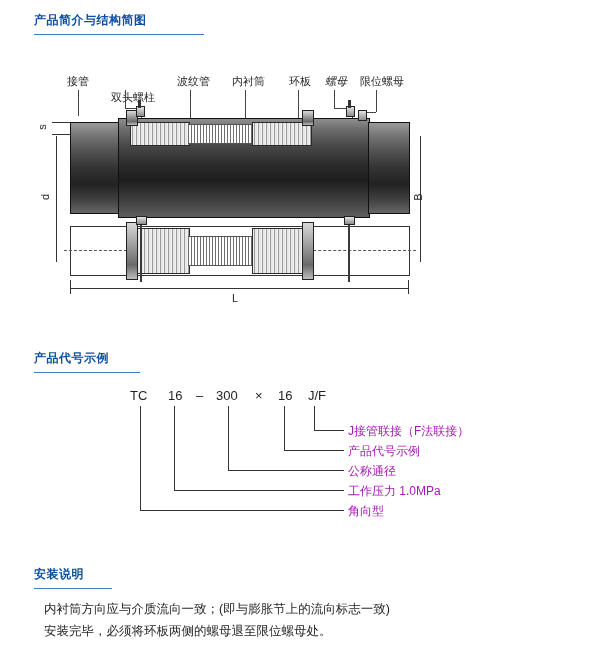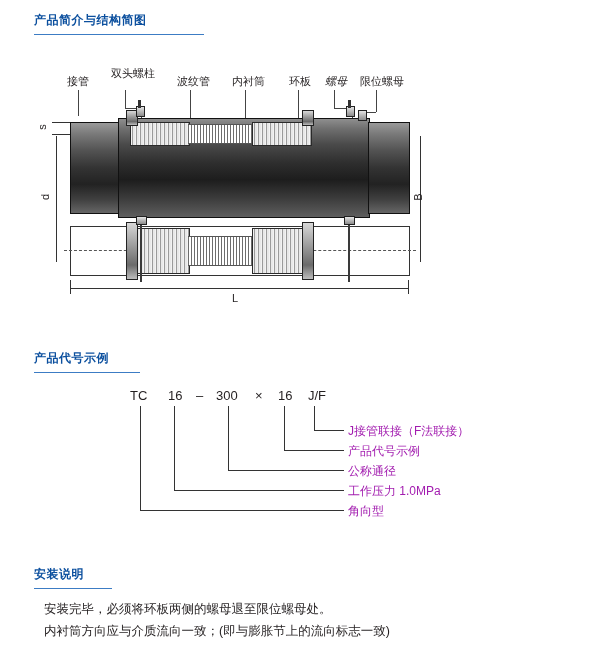--- a/index.html
+++ b/index.html
@@ -170,21 +170,21 @@
 </style>
 </head>
 <body>
 
 <div class="section-title" style="left:34px; top:12px;">产品简介与结构简图</div>
 <div class="title-underline" style="left:34px; top:34px; width:170px;"></div>
 
 <div id="figure1">
 
   <div class="callout-label" style="left:27px; top:8px;">接管</div>
-  <div class="callout-label" style="left:71px; top:0;">双头螺柱</div>
+  <div class="callout-label" style="left:71px; top:24px;">双头螺柱</div>
   <div class="callout-label" style="left:137px; top:8px;">波纹管</div>
   <div class="callout-label" style="left:192px; top:8px;">内衬筒</div>
   <div class="callout-label" style="left:249px; top:8px;">环板</div>
   <div class="callout-label" style="left:285px; top:8px;font-style:italic;">螺母</div>
   <div class="callout-label" style="left:320px; top:8px;text-align:right;">限位螺母</div>
 
   <div class="lead v" style="left:38px;  top:24px; height:26px;"></div>
   <div class="lead v" style="left:85px;  top:24px; height:18px;"></div>
   <div class="lead h" style="left:85px;  top:42px; width:16px;"></div>
   <div class="lead v" style="left:101px; top:42px; height:12px;"></div>
@@ -284,15 +284,15 @@
 
   <div class="cl v" style="left:30px; top:26px; height:104px;"></div>
   <div class="cl h" style="left:30px; top:130px; width:204px;"></div>
   <div class="code-desc" style="left:238px; top:123px;">角向型</div>
 </div>
 
 <div class="section-title" style="left:34px; top:566px;">安装说明</div>
 <div class="title-underline" style="left:34px; top:588px; width:78px;"></div>
 
 <div id="notes">
+  <div>内衬筒方向应与介质流向一致；(即与膨胀节上的流向标志一致)</div>
   <div>安装完毕，必须将环板两侧的螺母退至限位螺母处。</div>
-  <div>内衬筒方向应与介质流向一致；(即与膨胀节上的流向标志一致)</div>
 </div>
 
 </body></html>

